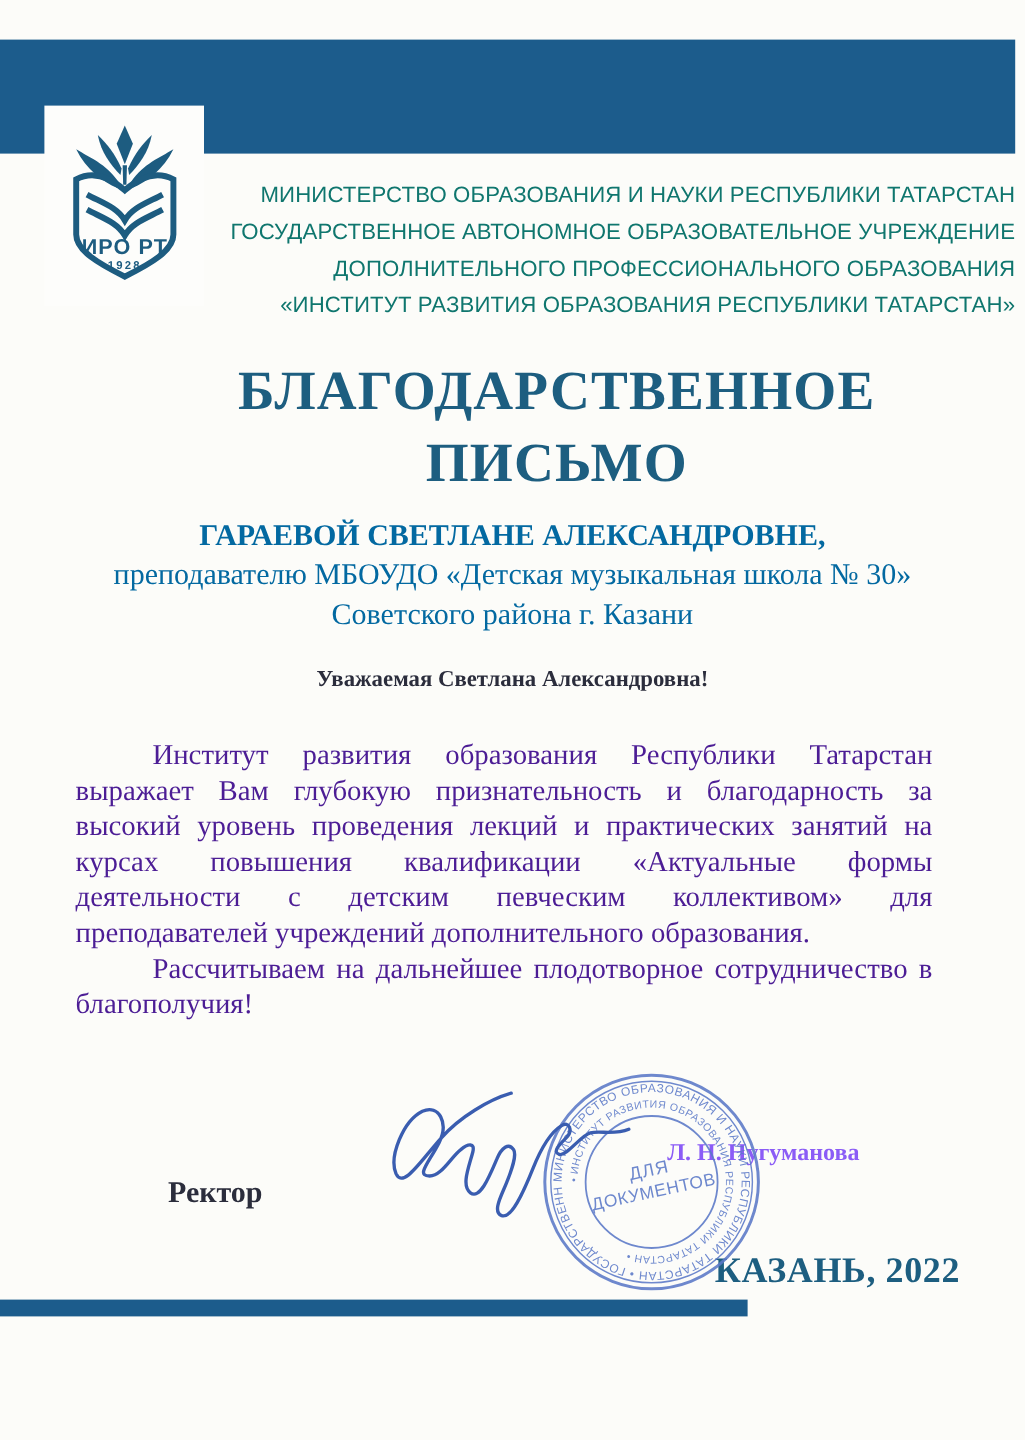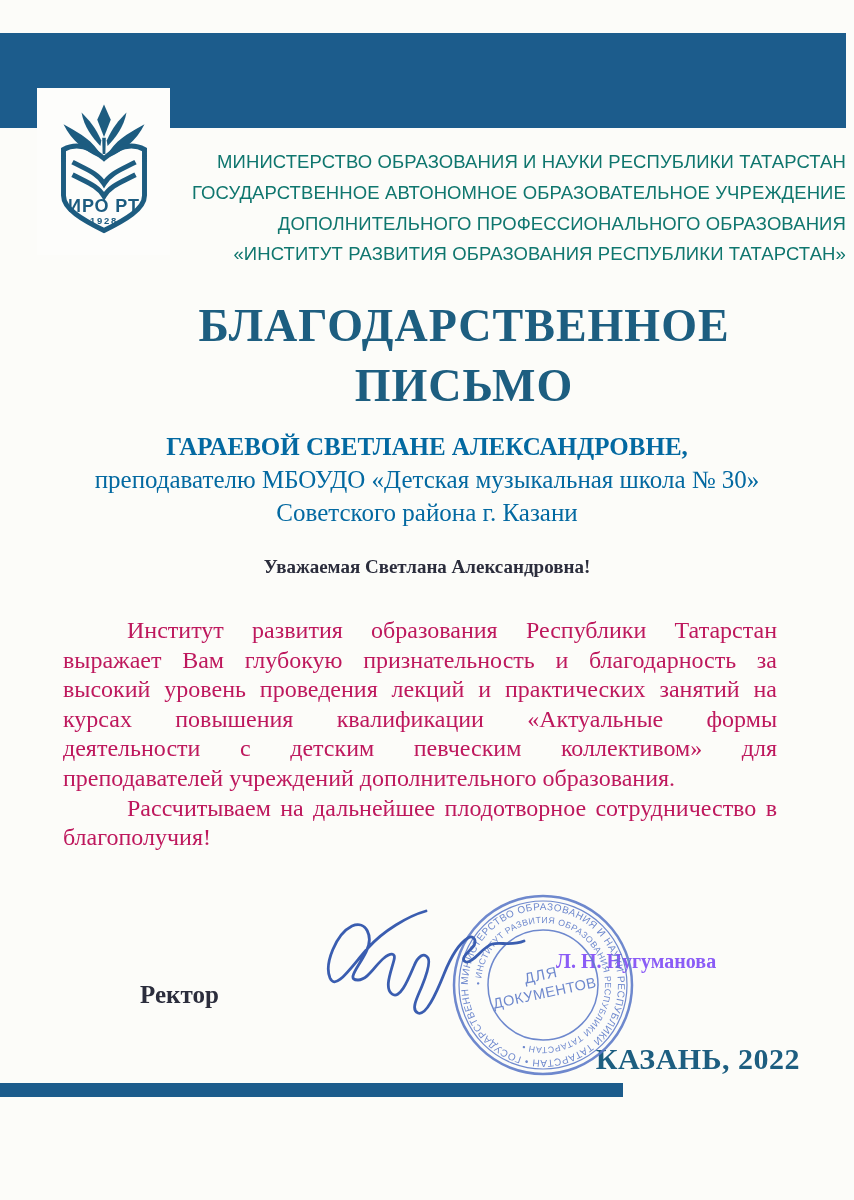--- a/index.html
+++ b/index.html
@@ -51,21 +51,21 @@
   
   .salutation {
     position: absolute; left: 0; top: 556px; width: 854px;
     text-align: center; font-weight: bold;
     font-size: 19px; color: #2b2d3c;
   }
   
   .body-text {
     position: absolute; left: 63px; top: 616px; width: 714px;
     font-size: 24px; line-height: 29.6px;
-    color: #be185d;
+    color: #4c1d95;
   }
   .jline { text-align: justify; text-align-last: justify; }
   .lline { text-align: left; }
   .indent { text-indent: 64px; }
   
   .rector-label {
     position: absolute; left: 140px; top: 981px;
     font-weight: bold; font-size: 25px; color: #2b2d3c;
   }
   .signer-name {

